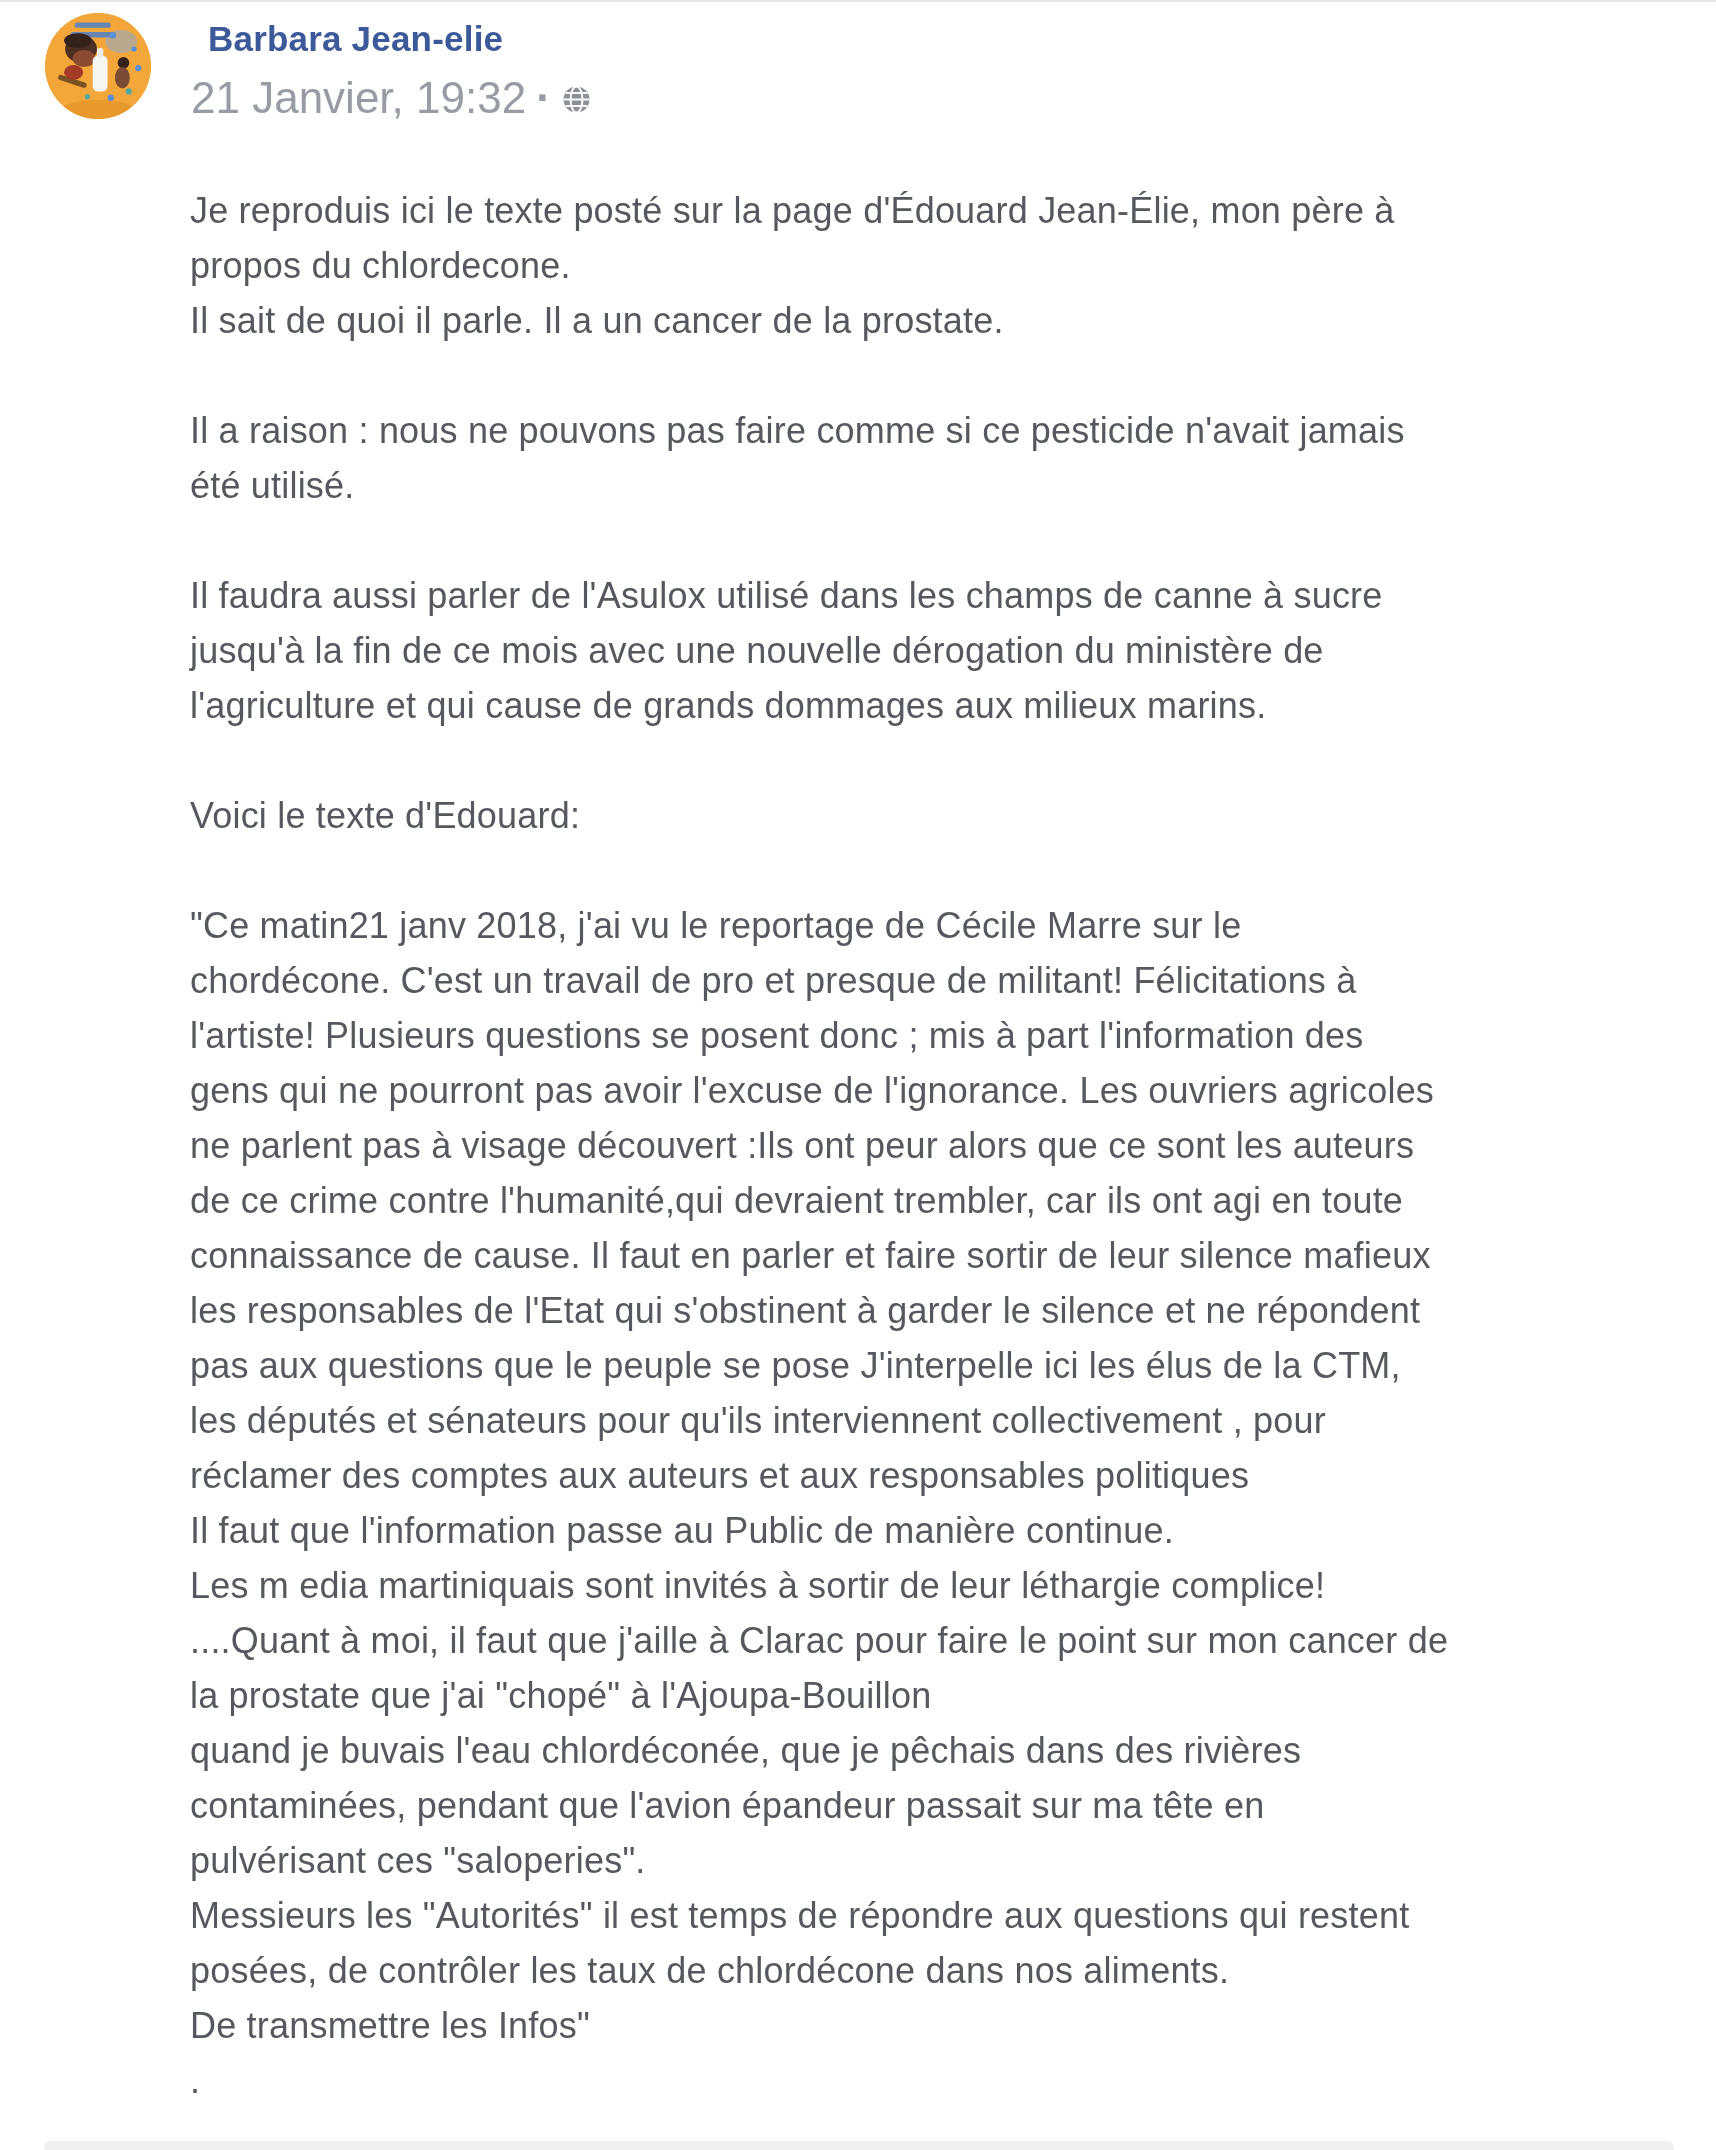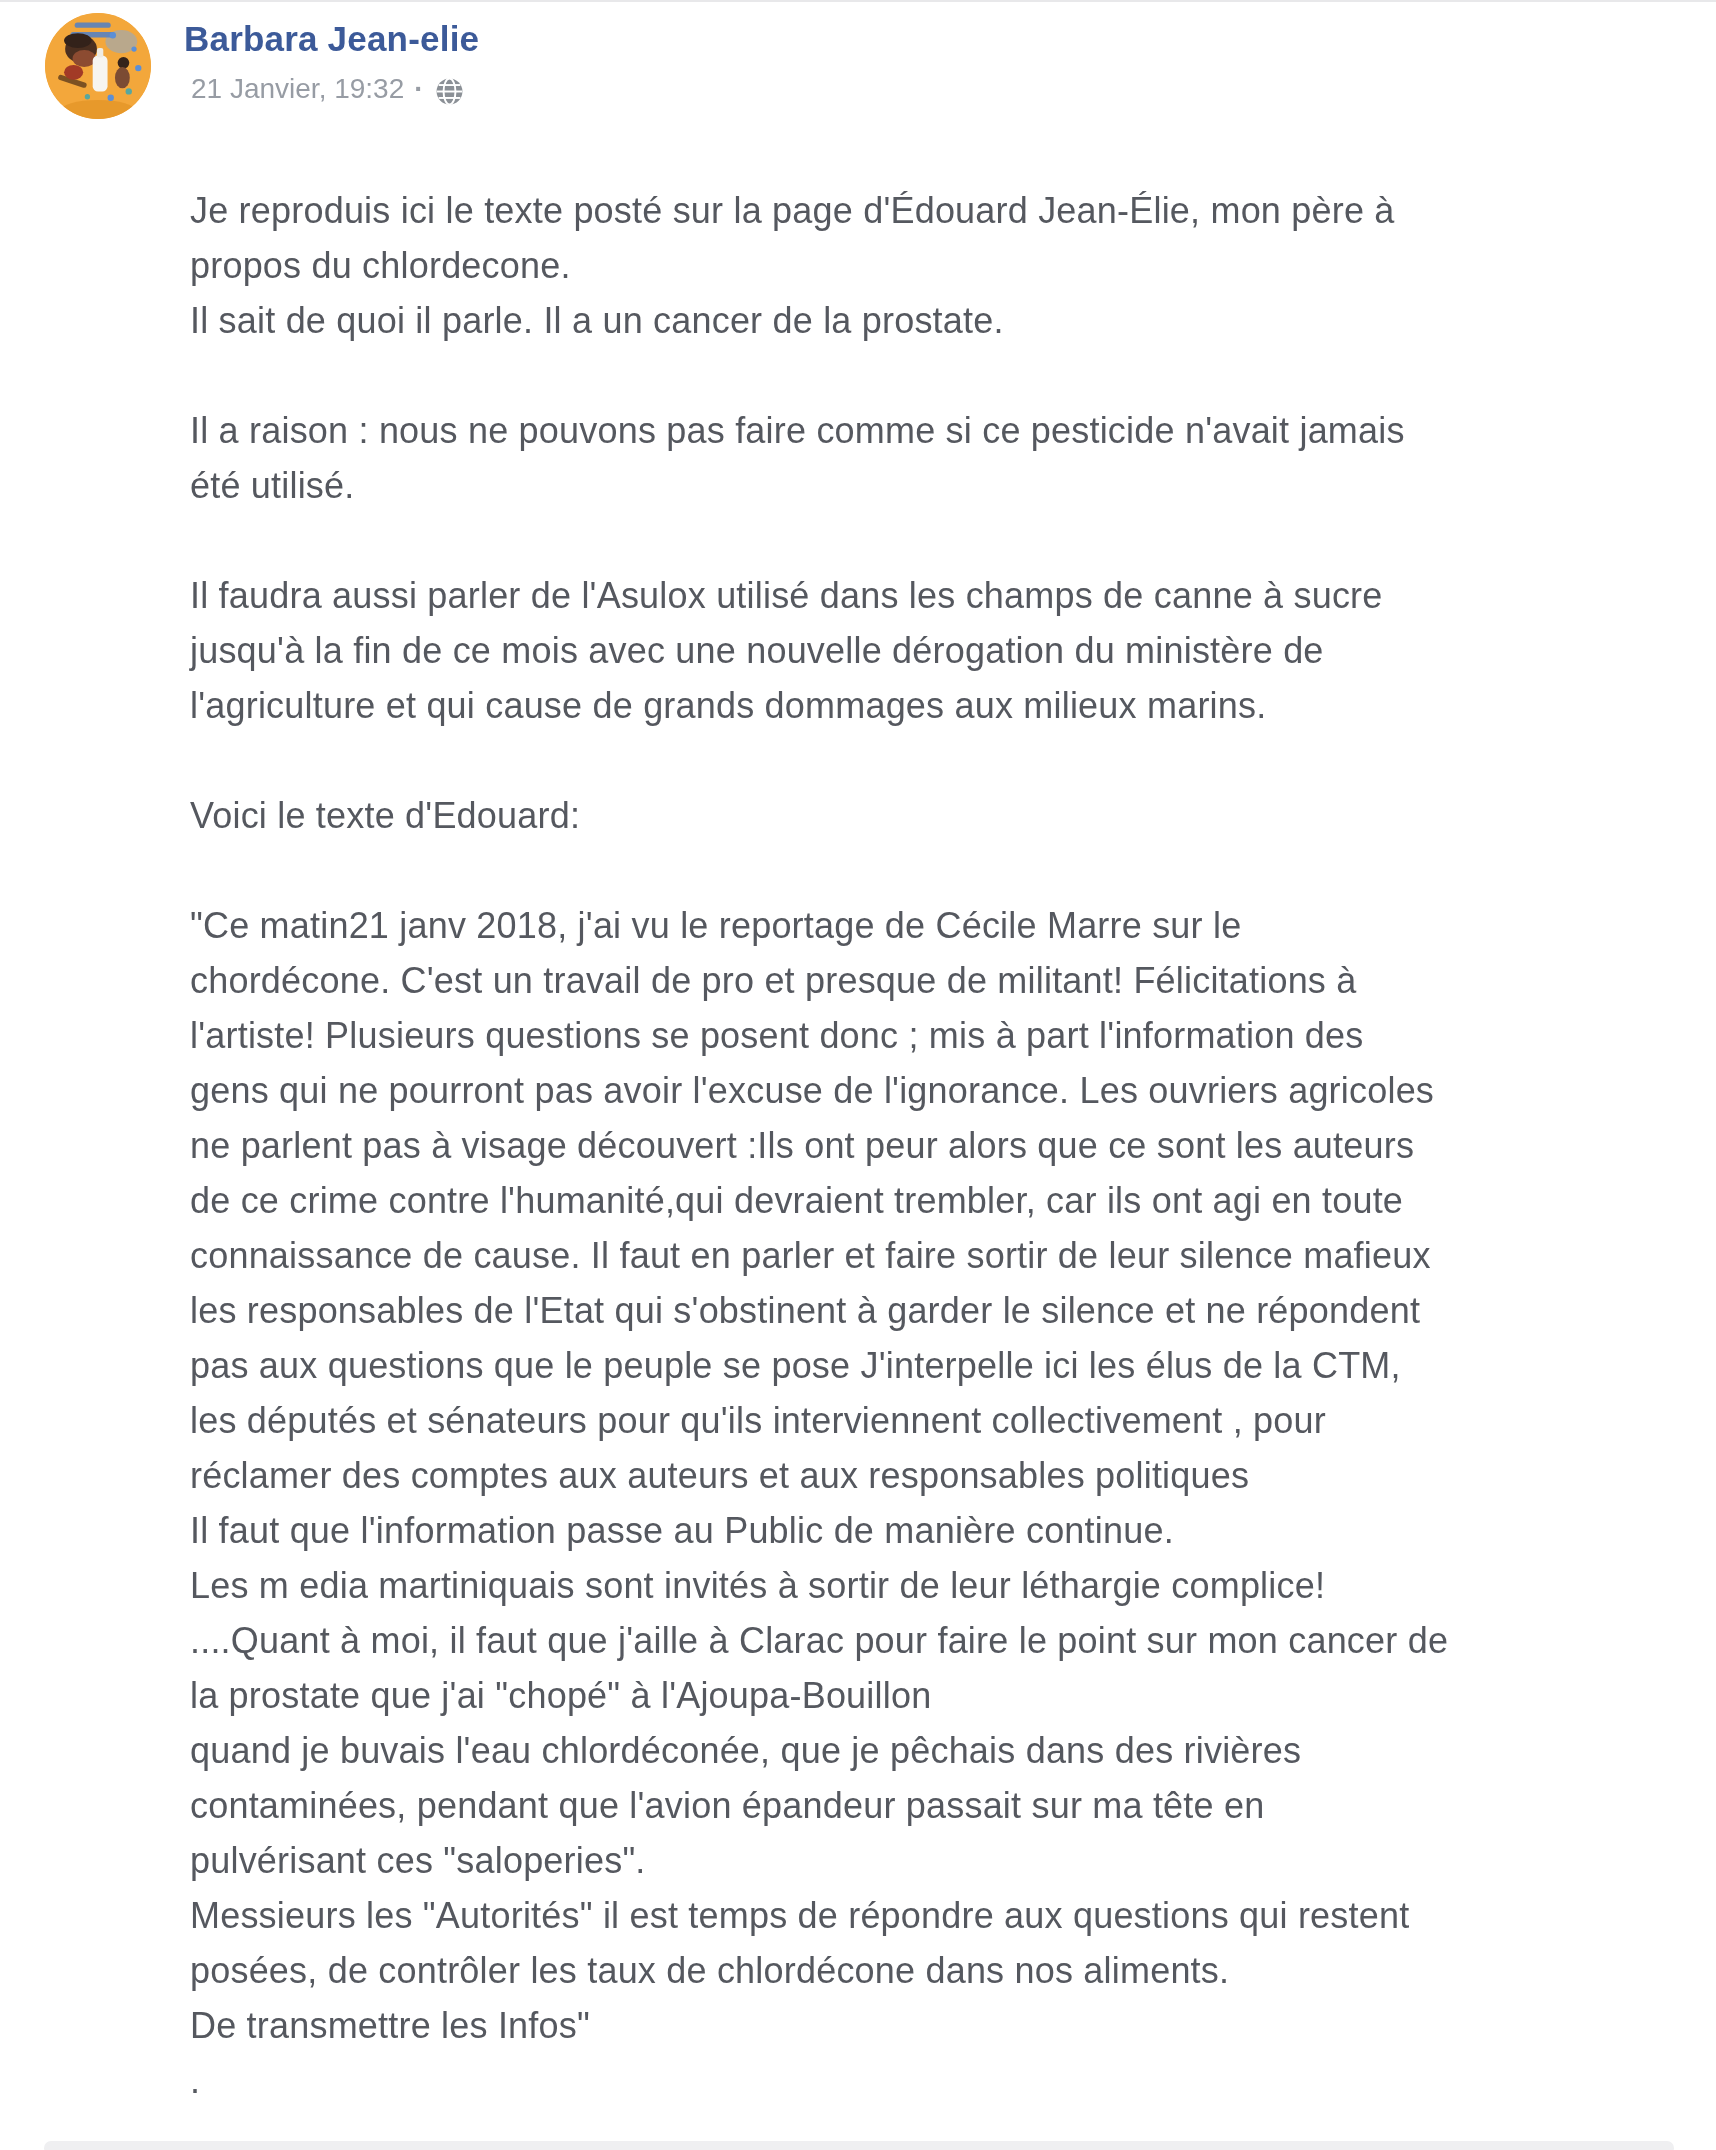--- a/index.html
+++ b/index.html
@@ -30,36 +30,37 @@
     top: 12.5px;
     width: 106px;
     height: 106px;
     border-radius: 50%;
     overflow: hidden;
     background: #f3a73b;
   }
   .avatar svg { display: block; width: 100%; height: 100%; }
   .author-link {
     position: absolute;
-    left: 184px;
+    left: 208px;
     top: 19px;
     font-size: 35px;
     font-weight: bold;
     color: #3c5a99;
     text-decoration: none;
     letter-spacing: 0.2px;
     cursor: pointer;
   }
   .post-meta {
     position: absolute;
     left: 191px;
     top: 73px;
     display: flex;
+    align-items: center;
     gap: 10px;
-    font-size: 28px;
+    font-size: 44px;
     color: #979ca4;
   }
   .post-meta .timestamp { cursor: pointer; }
   .post-meta .sep { font-weight: bold; }
   .globe { width: 31px; height: 31px; display: block; margin-top: 3.1px; }
   .post-body {
     position: absolute;
     left: 190px;
     top: 183px;
     width: 1548px;

